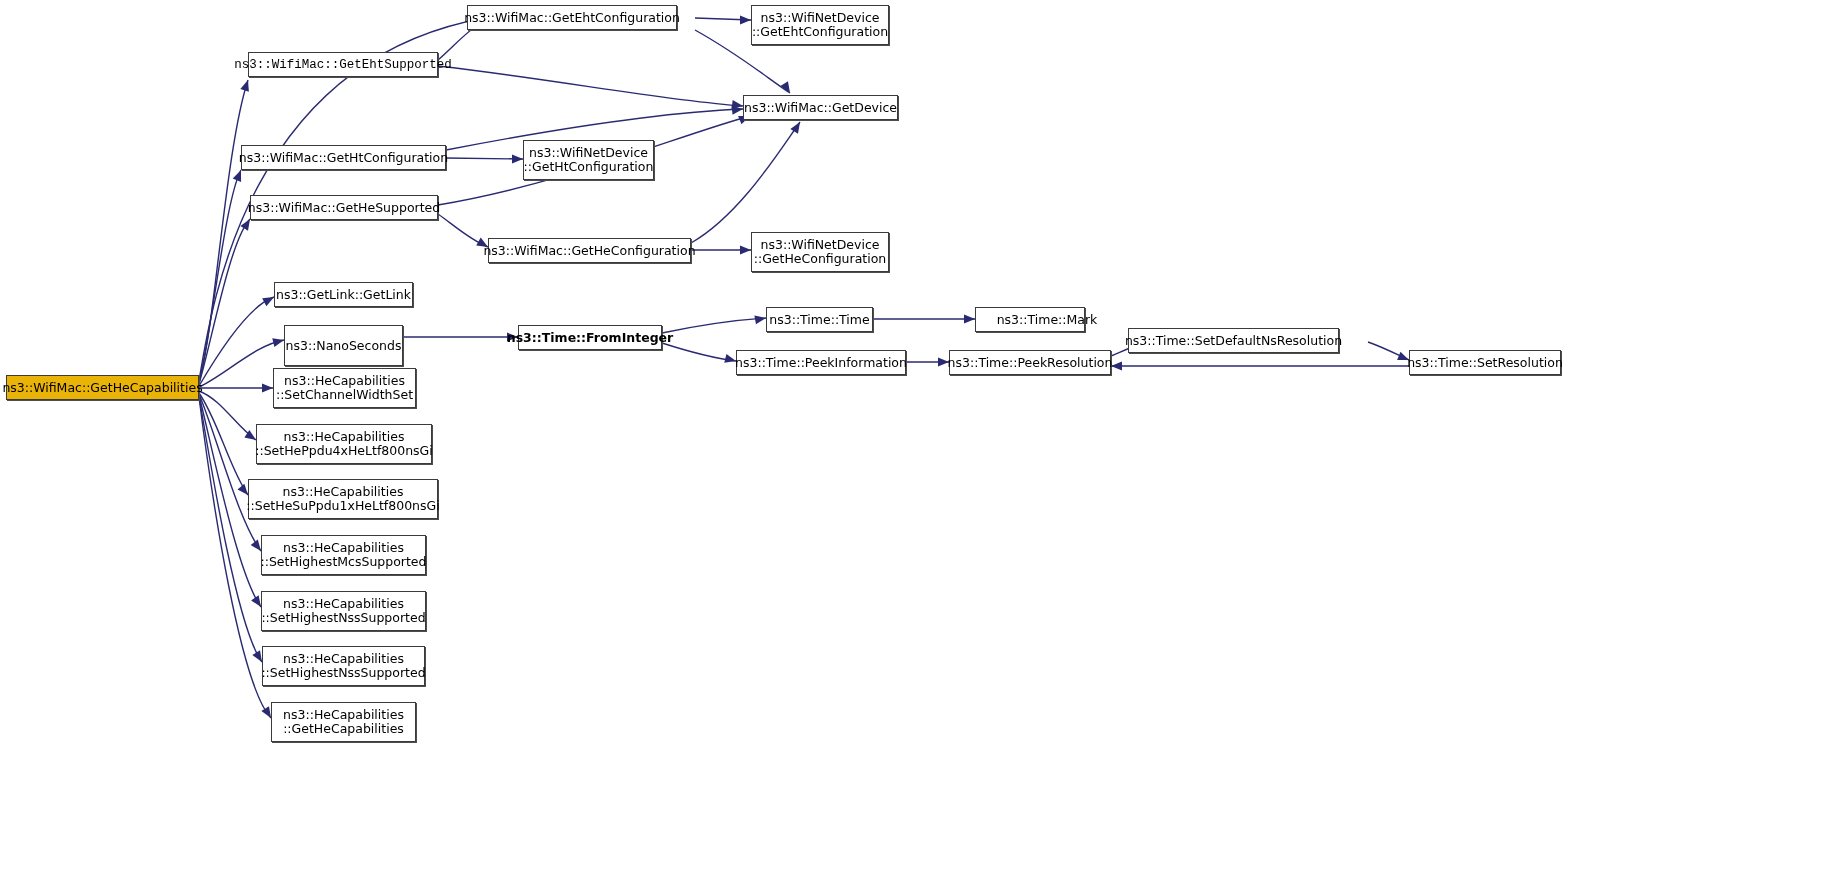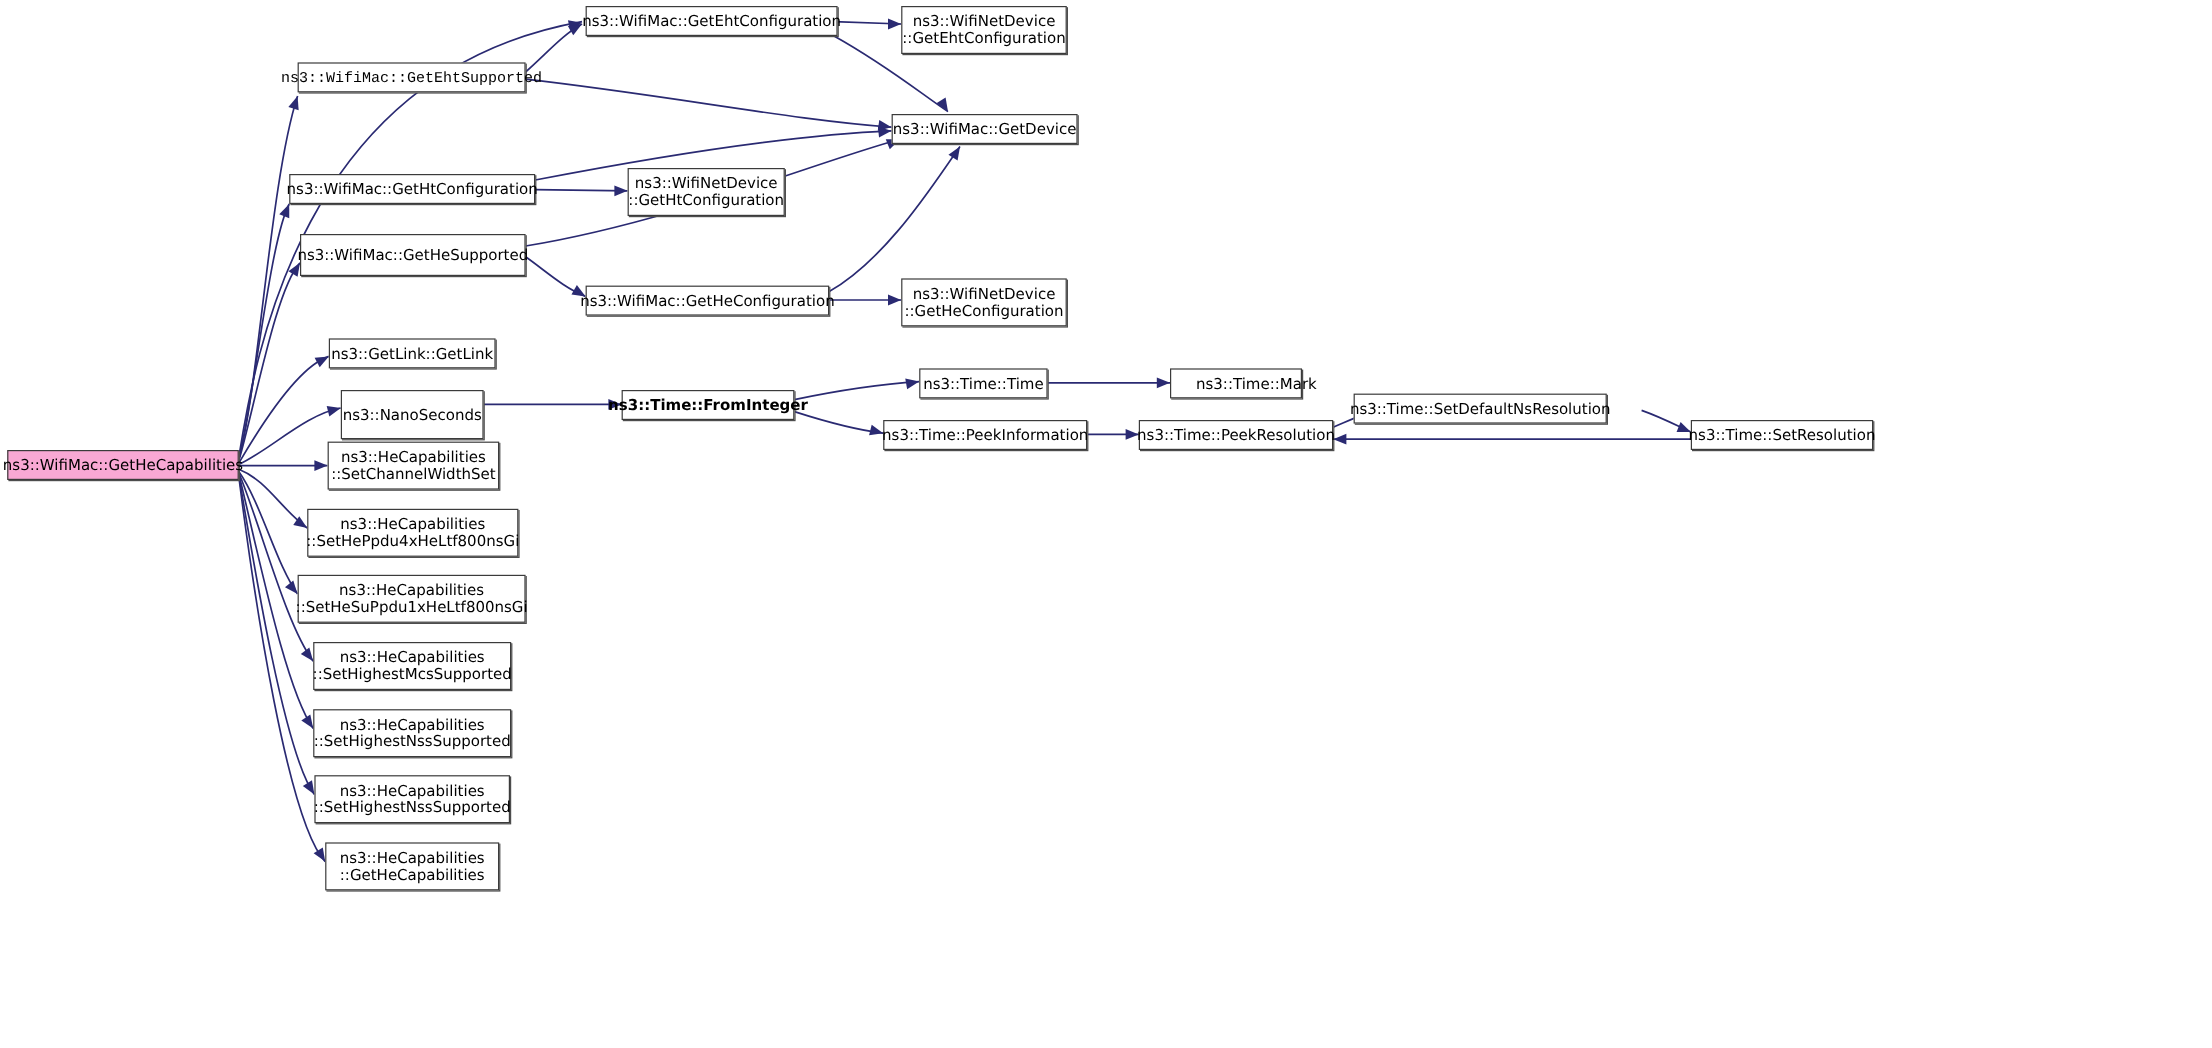--- a/index.html
+++ b/index.html
@@ -33,21 +33,21 @@
     align-items: center;
     justify-content: center;
     text-align: center;
     font-size: 12.5px;
     line-height: 14px;
     white-space: nowrap;
     box-shadow: 1px 1px 0 0 #4d4d4d;
     z-index: 3;
   }
   .node.root {
-    background: #f9a8d4;
+    background: #eab308;
   }
   .node .ln {
     display: block;
   }
   .edge-path {
     fill: none;
     stroke: #2a2a72;
     stroke-width: 1.4px;
   }
   .arrow-head {
@@ -120,41 +120,41 @@
       <polygon points="0,0 -11,-4.5 -11,4.5" class="arrow-head" transform="translate(975,319) rotate(0)"></polygon>
       <polygon points="0,0 -11,-4.5 -11,4.5" class="arrow-head" transform="translate(949,362) rotate(0)"></polygon>
       <polygon points="0,0 -11,-4.5 -11,4.5" class="arrow-head" transform="translate(1157,340) rotate(-22)"></polygon>
       <polygon points="0,0 -11,-4.5 -11,4.5" class="arrow-head" transform="translate(1409,360) rotate(22)"></polygon>
       <polygon points="0,0 -11,-4.5 -11,4.5" class="arrow-head" transform="translate(1111,366) rotate(180)"></polygon>
     </svg>
   <div id="nodes-layer">
       <div class="node root" style="left: 6px; top: 375px; width: 193px; height: 25px;">
         <span class="ln">ns3::WifiMac::GetHeCapabilities</span>
       </div>
-      <div class="node" style="left: 488px; top: 5px; width: 210px; height: 25px;">
+      <div class="node" style="left: 467px; top: 5px; width: 210px; height: 25px;">
         <span class="ln">ns3::WifiMac::GetEhtConfiguration</span>
       </div>
       <div class="node" style="left: 751px; top: 5px; width: 138px; height: 40px;">
         <span class="ln">ns3::WifiNetDevice</span>
         <span class="ln">::GetEhtConfiguration</span>
       </div>
       <div class="node" style="left: 248px; top: 52px; width: 190px; height: 25px; font-family: Liberation Mono, monospace;">
         <span class="ln">ns3::WifiMac::GetEhtSupported</span>
       </div>
       <div class="node" style="left: 743px; top: 95px; width: 155px; height: 25px;">
         <span class="ln">ns3::WifiMac::GetDevice</span>
       </div>
       <div class="node" style="left: 241px; top: 145px; width: 205px; height: 25px;">
         <span class="ln">ns3::WifiMac::GetHtConfiguration</span>
       </div>
       <div class="node" style="left: 523px; top: 140px; width: 131px; height: 40px;">
         <span class="ln">ns3::WifiNetDevice</span>
         <span class="ln">::GetHtConfiguration</span>
       </div>
-      <div class="node" style="left: 250px; top: 195px; width: 188px; height: 35px;">
+      <div class="node" style="left: 250px; top: 195px; width: 188px; height: 25px;">
         <span class="ln">ns3::WifiMac::GetHeSupported</span>
       </div>
       <div class="node" style="left: 488px; top: 238px; width: 203px; height: 25px;">
         <span class="ln">ns3::WifiMac::GetHeConfiguration</span>
       </div>
       <div class="node" style="left: 751px; top: 232px; width: 138px; height: 40px;">
         <span class="ln">ns3::WifiNetDevice</span>
         <span class="ln">::GetHeConfiguration</span>
       </div>
       <div class="node" style="left: 274px; top: 282px; width: 139px; height: 25px;">

